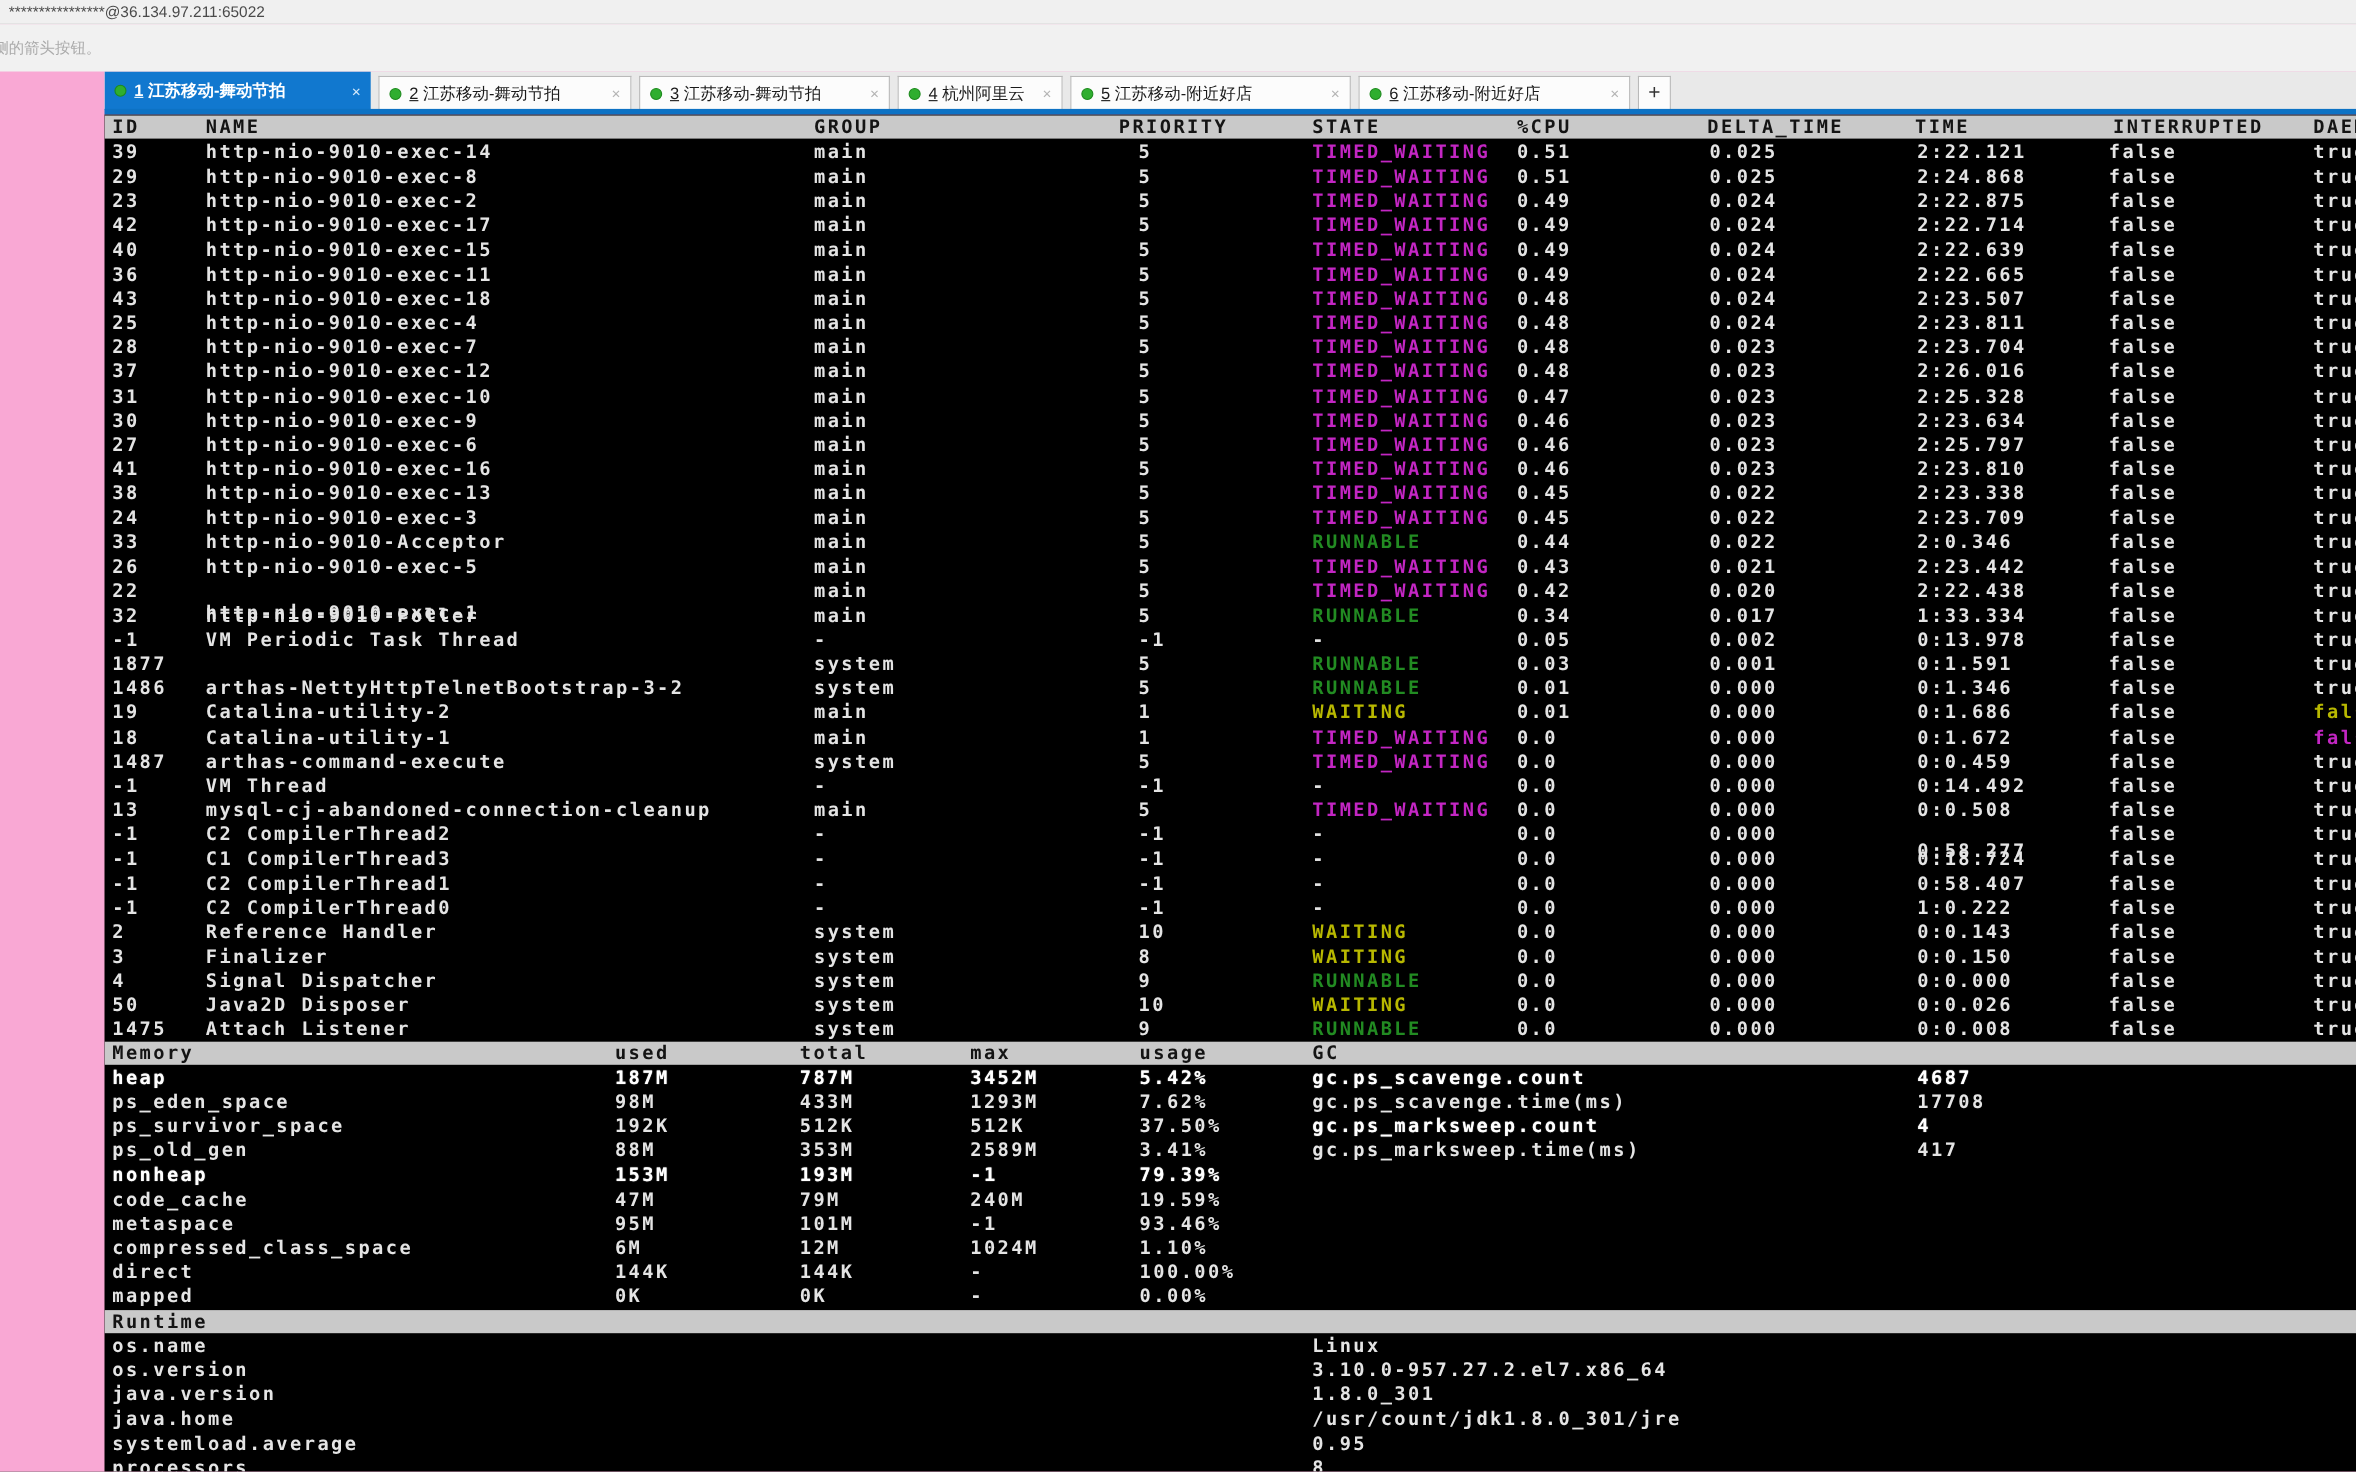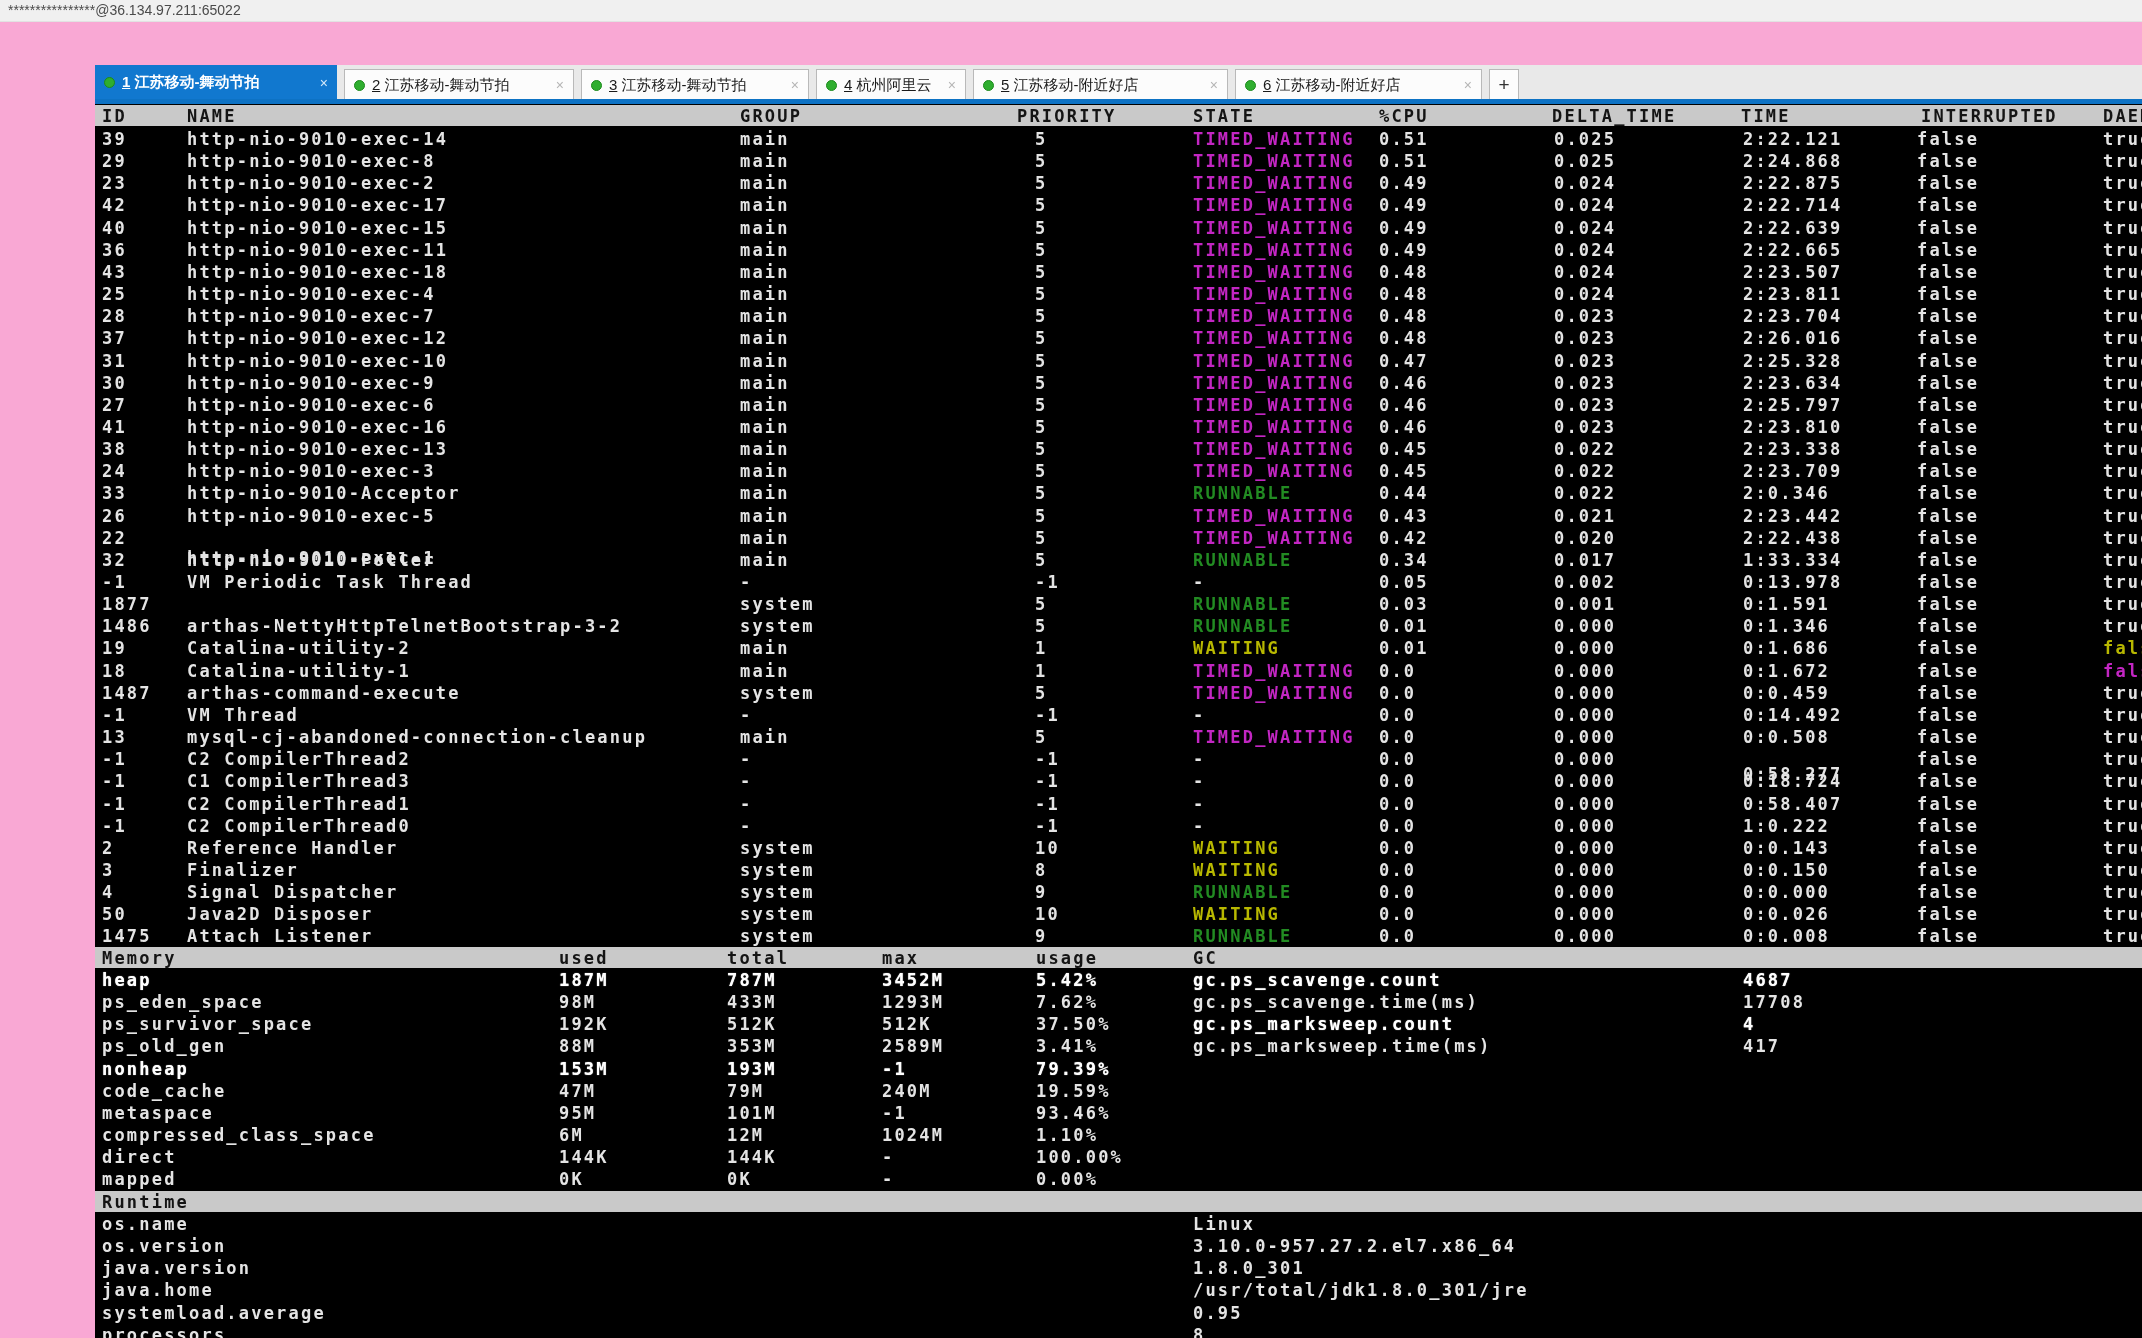--- a/index.html
+++ b/index.html
@@ -43,20 +43,23 @@
 </style>
 </head>
 <body>
 
 <div class="screen">
 
   <div class="titlebar">
     <span>****************@36.134.97.211:65022</span>
   </div>
 
+  <div class="noticebar">
+    <span>侧的箭头按钮。</span>
+  </div>
 
   <div class="tabstrip">
     <div class="tabs" id="tabs">
         <div class="tab active" style="width: 242px; background: rgb(17, 120, 207);">
           <div class="dot" style="background: rgb(47, 174, 47);"></div>
           <div class="lbl"><span class="num">1</span><span> 江苏移动-舞动节拍</span></div>
           <div class="x">×</div>
         </div>
         <div class="tab" style="width: 230px;">
           <div class="dot" style="background: rgb(47, 174, 47);"></div>
@@ -537,20 +540,20 @@
       <div class="tcell" style="left: 1648px; top: 931px;">417</div>
       <div class="tbar" style="top: 1087px;"></div>
       <div class="tcell hcell" style="left: 7px; top: 1087px;">Runtime</div>
       <div class="tcell" style="left: 7px; top: 1109px;">os.name</div>
       <div class="tcell" style="left: 1098px; top: 1109px;">Linux</div>
       <div class="tcell" style="left: 7px; top: 1131px;">os.version</div>
       <div class="tcell" style="left: 1098px; top: 1131px;">3.10.0-957.27.2.el7.x86_64</div>
       <div class="tcell" style="left: 7px; top: 1153px;">java.version</div>
       <div class="tcell" style="left: 1098px; top: 1153px;">1.8.0_301</div>
       <div class="tcell" style="left: 7px; top: 1175px;">java.home</div>
-      <div class="tcell" style="left: 1098px; top: 1175px;">/usr/total/jdk1.8.0_301/jre</div>
+      <div class="tcell" style="left: 1098px; top: 1175px;">/usr/count/jdk1.8.0_301/jre</div>
       <div class="tcell" style="left: 7px; top: 1198px;">systemload.average</div>
       <div class="tcell" style="left: 1098px; top: 1198px;">0.95</div>
       <div class="tcell" style="left: 7px; top: 1220px;">processors</div>
       <div class="tcell" style="left: 1098px; top: 1220px;">8</div>
     </div>
 
 </div>
 
 </body></html>

